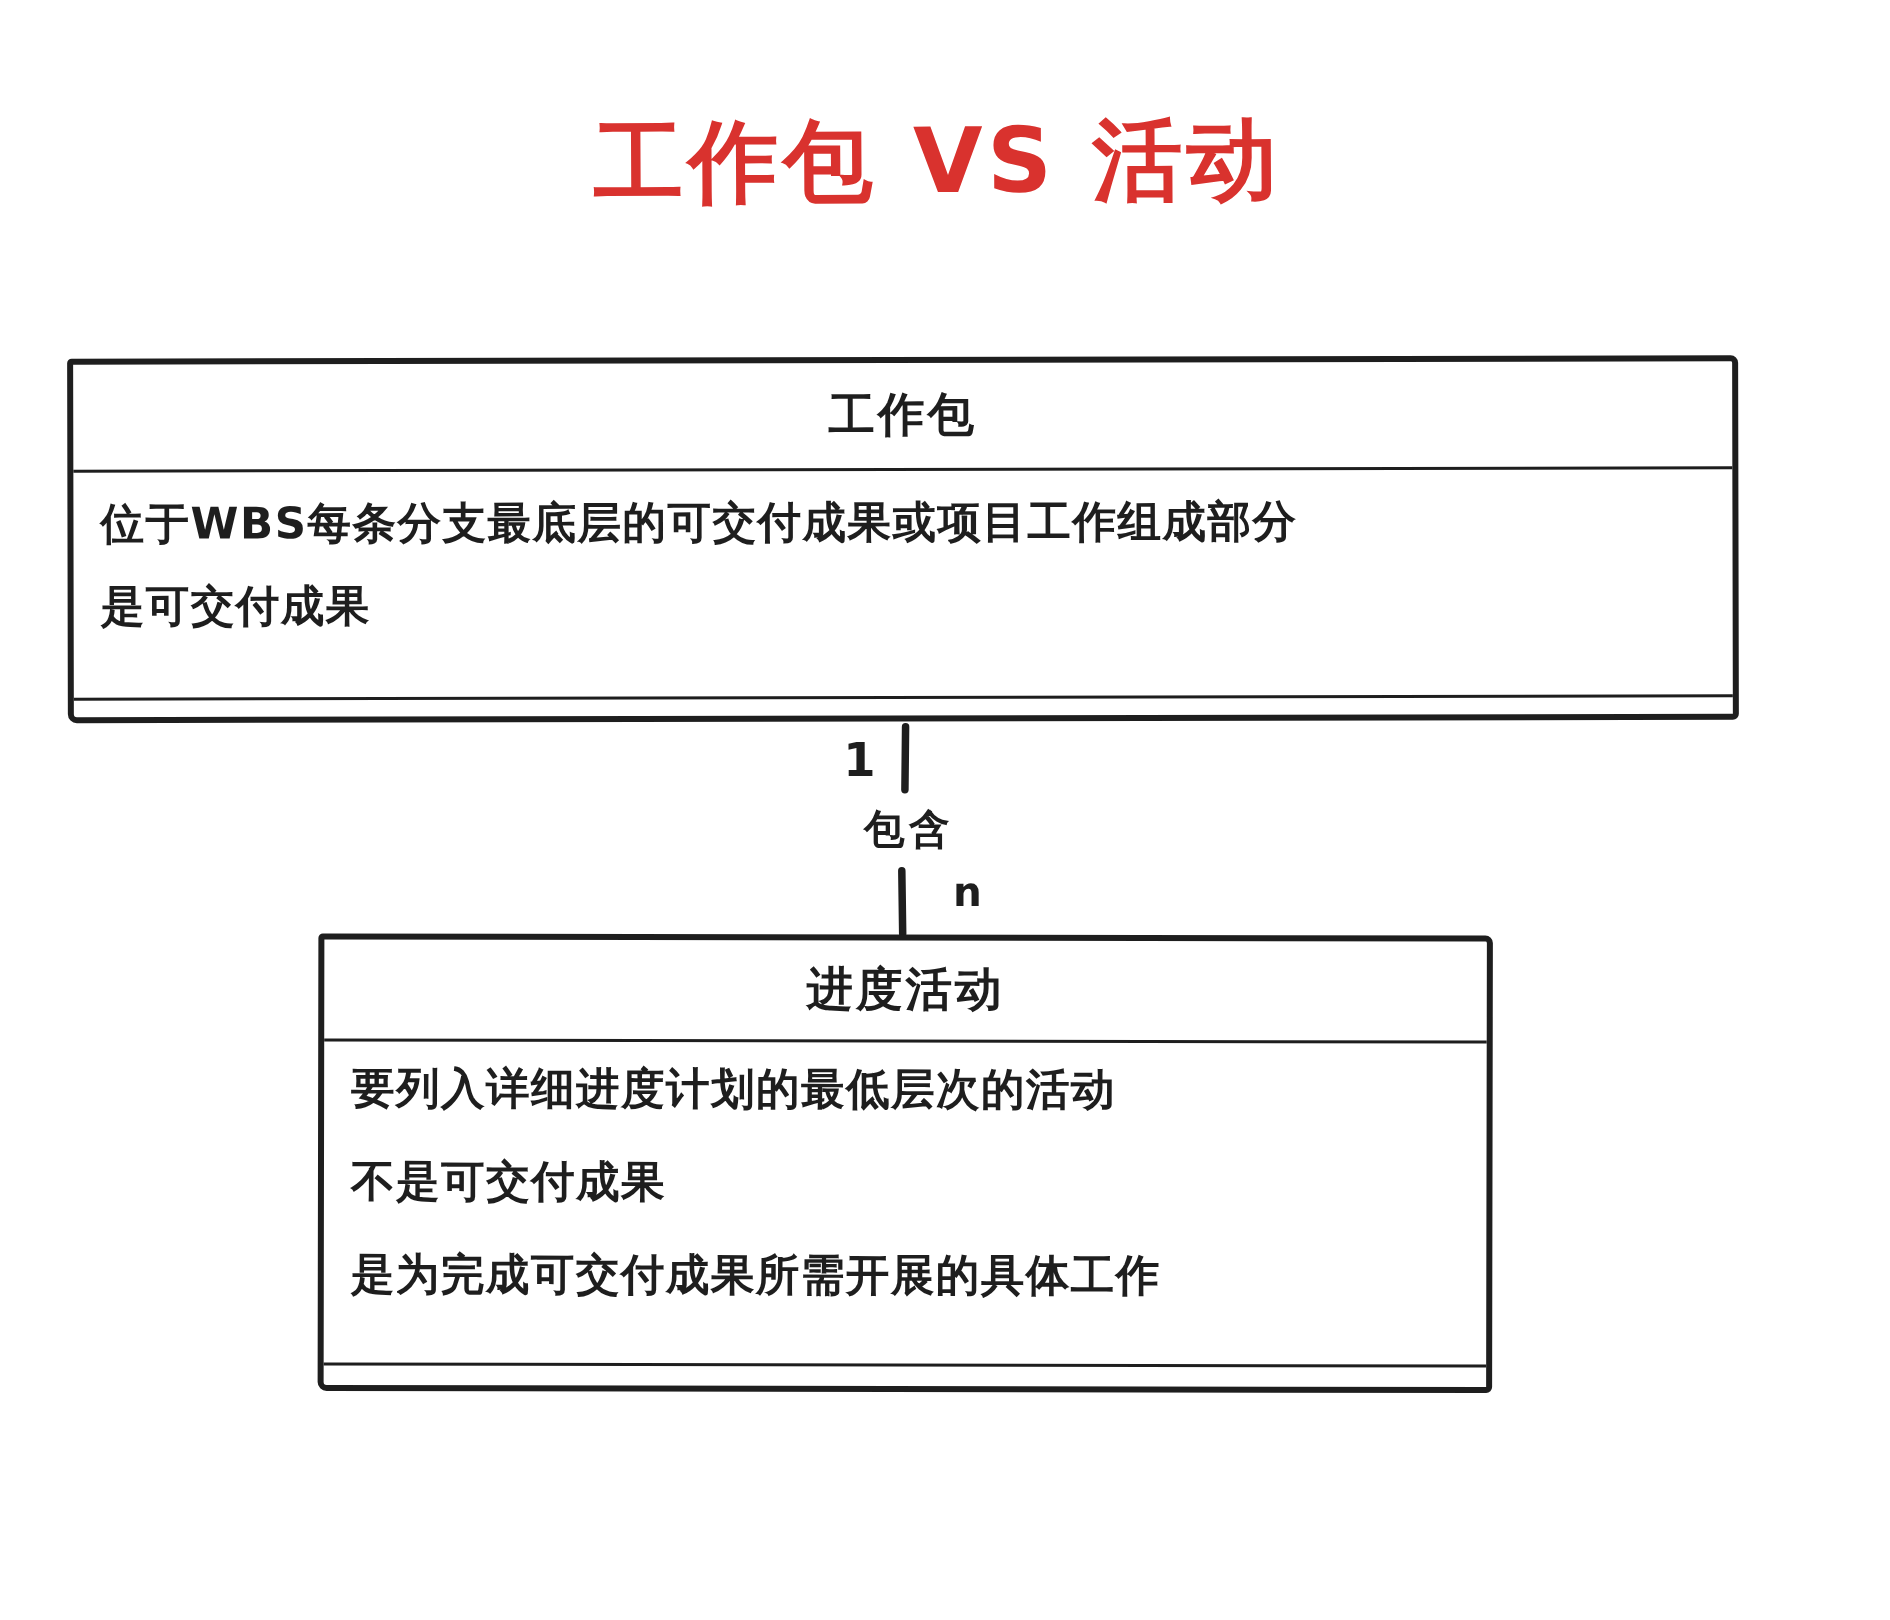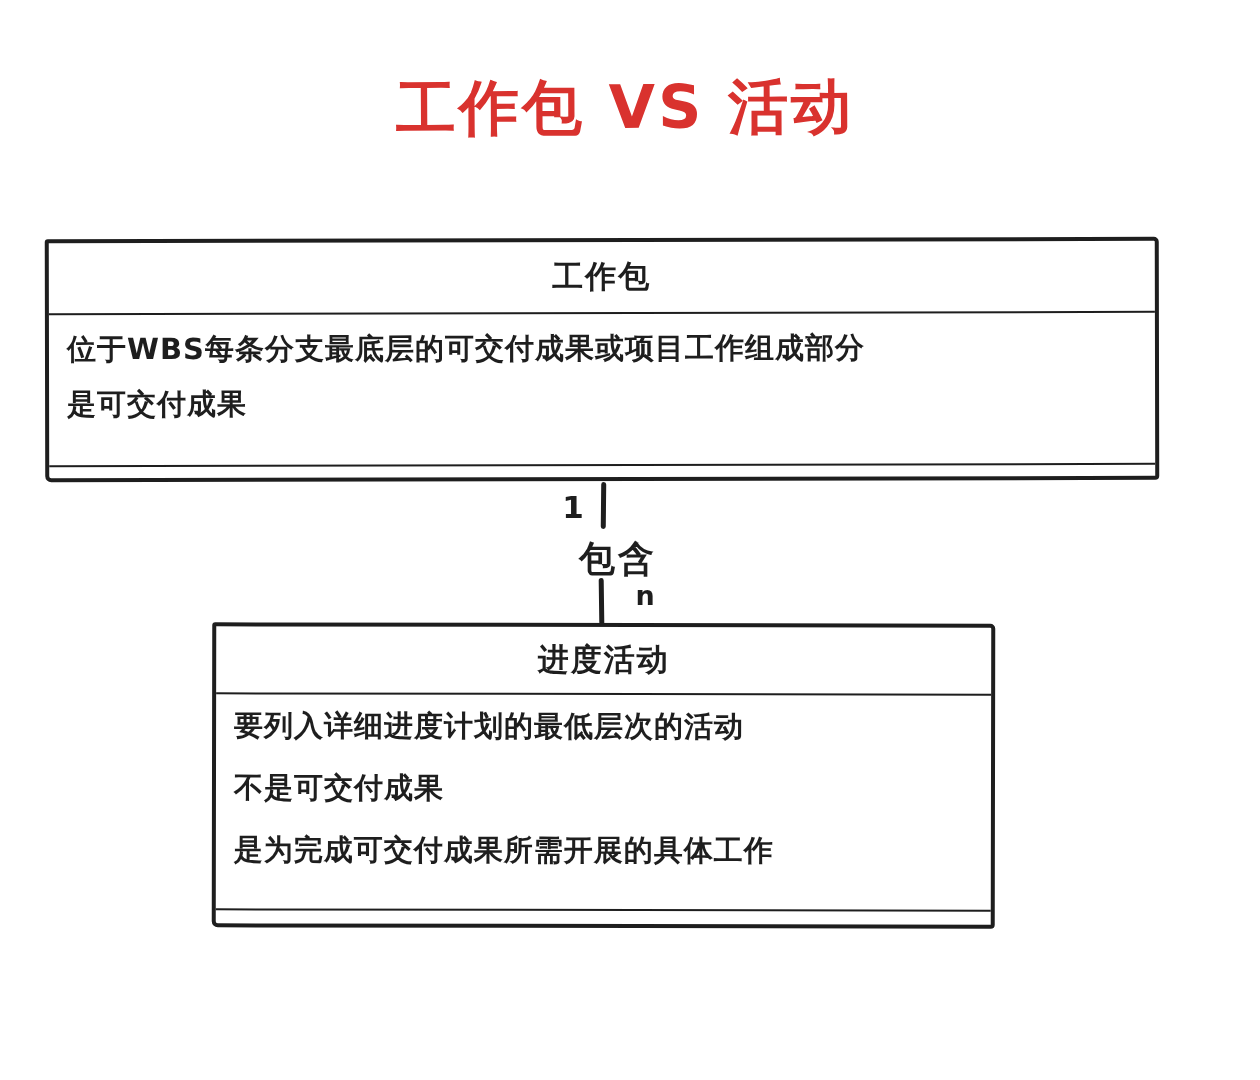--- a/index.html
+++ b/index.html
@@ -92,23 +92,23 @@
     position: absolute;
     font-weight: 600;
     color: #1e1e1e;
   }
   .mult-one {
     left: 556px; top: 489px;
     width: 34px; text-align: center;
     font-size: 31px;
   }
   .edge-label {
-    left: 568px; top: 535px;
+    left: 556px; top: 535px;
     width: 100px; text-align: center;
-    font-size: 36px;
+    font-size: 27px;
     letter-spacing: 3px;
     background: #ffffff;
   }
   .mult-n {
     left: 630px; top: 580px;
     width: 30px; text-align: center;
     font-size: 27px;
   }
 </style>
 </head>

